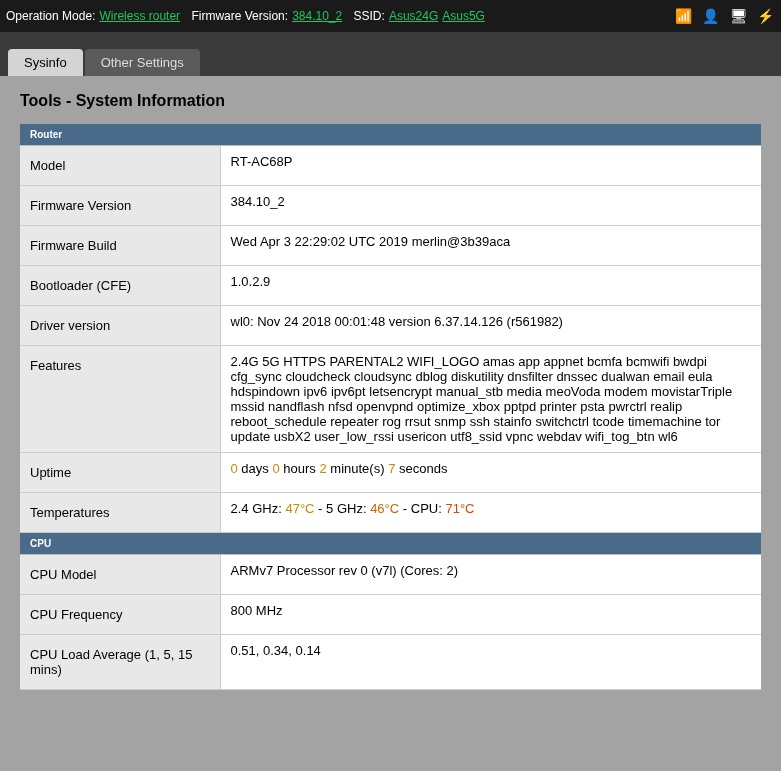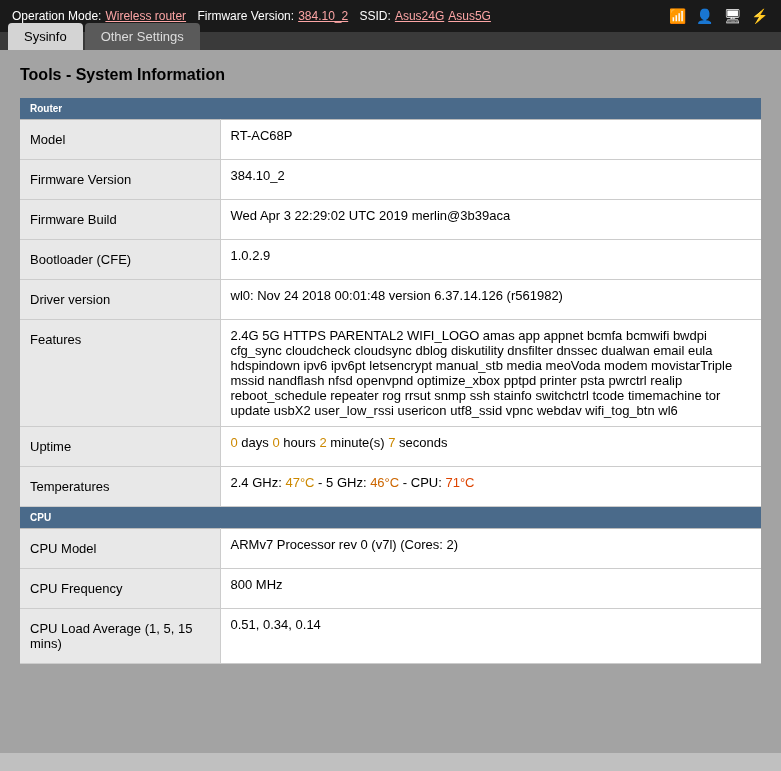--- a/index.html
+++ b/index.html
@@ -9,54 +9,54 @@
       background: #c0c0c0;
       width: 781px;
       min-height: 771px;
       color: #000;
     }
 
     
     .top-bar {
       background: #1a1a1a;
       color: #fff;
-      padding: 6px 12px;
+      padding: 6px 6px;
       display: flex;
       align-items: center;
       justify-content: space-between;
       font-size: 12px;
       height: 32px;
     }
     .top-bar-left {
       display: flex;
       align-items: center;
       gap: 4px;
     }
     .top-bar-left a {
-      color: #fca5a5;
+      color: #22c55e;
       text-decoration: underline;
       cursor: pointer;
     }
     .top-bar-icons {
       display: flex;
       align-items: center;
       gap: 10px;
     }
     .icon-wifi::before { content: "📶"; font-size: 14px; }
     .icon-user::before { content: "👤"; font-size: 14px; }
     .icon-monitor::before { content: "🖥"; font-size: 14px; }
     .icon-usb::before { content: "⚡"; font-size: 14px; }
 
     
     .tabs-bar {
       background: #3a3a3a;
       display: flex;
       align-items: flex-end;
       padding: 0 8px;
-      height: 18px;
+      height: 44px;
     }
     .tab {
       padding: 6px 16px;
       font-size: 13px;
       cursor: pointer;
       border-top-left-radius: 4px;
       border-top-right-radius: 4px;
       margin-right: 2px;
     }
     .tab.active {

